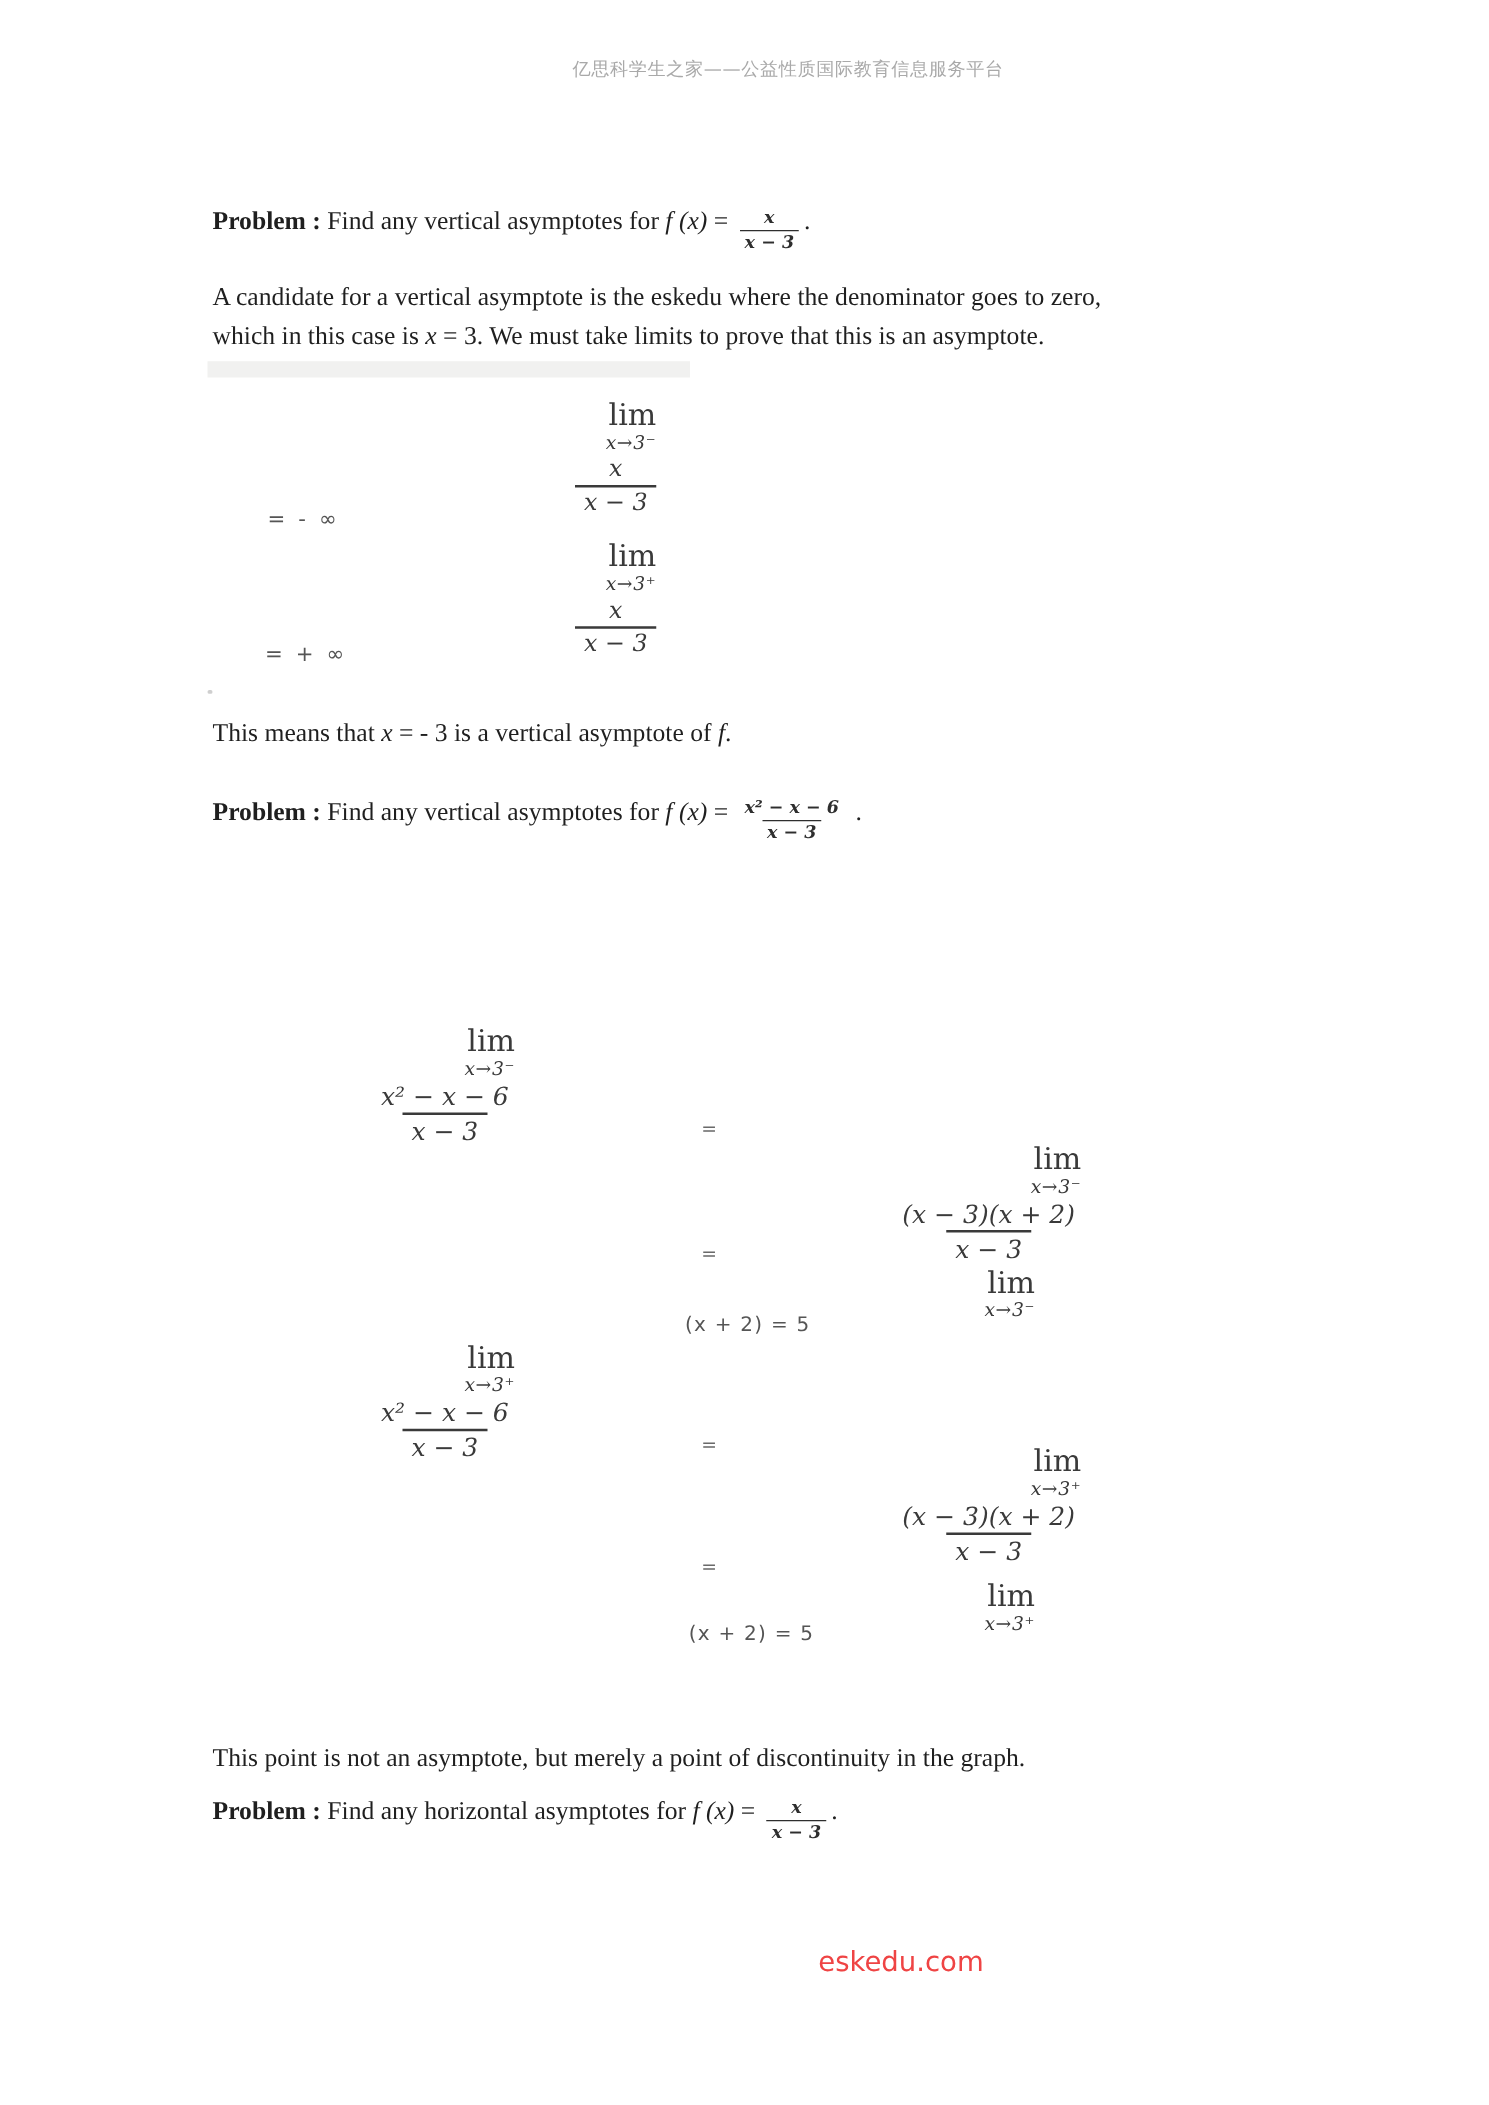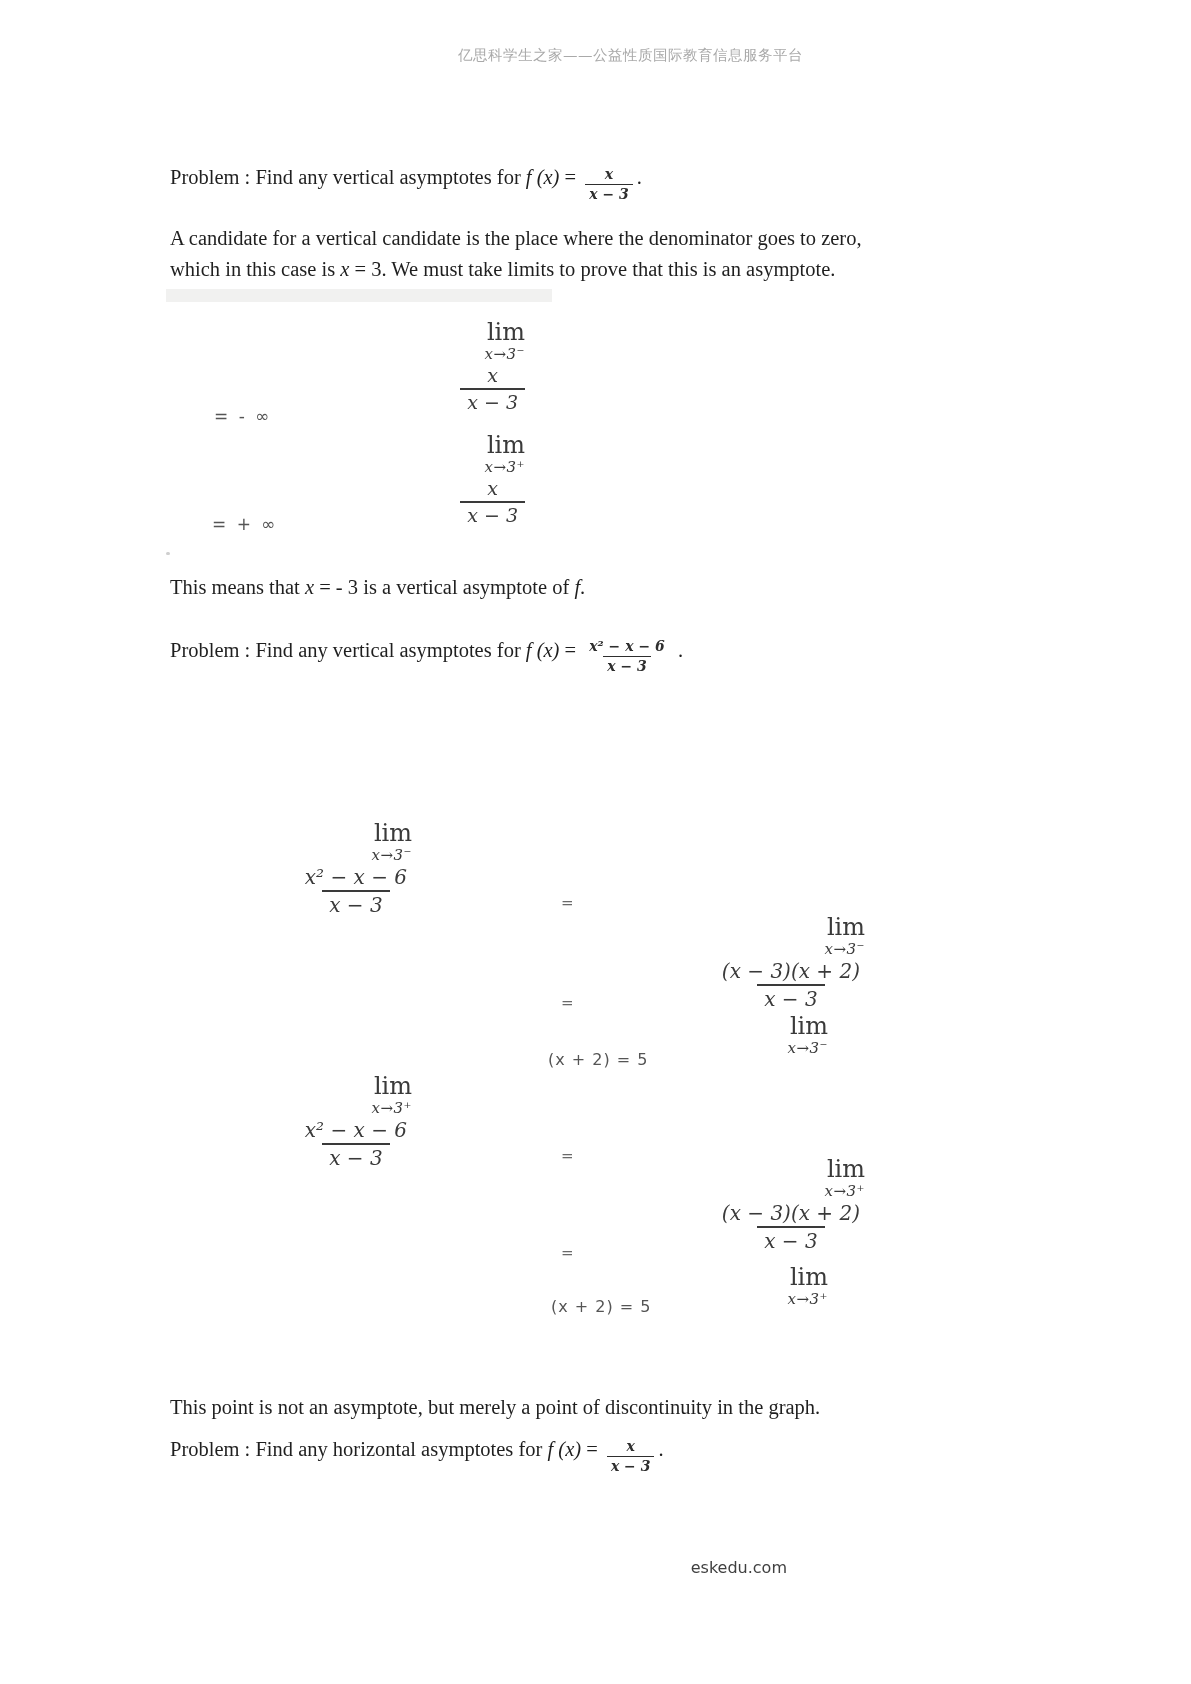--- a/index.html
+++ b/index.html
@@ -7,25 +7,25 @@
     position:relative; width:1003px; height:1684px; background:#ffffff;
     font-family:"Liberation Serif", serif; color:#1f1f1f; overflow:hidden;
   }
   
   .hdr {
     position:absolute; top:46px; right:200px;
     font-family:"DejaVu Sans", sans-serif; font-size:14.5px; color:#a9a9a9; letter-spacing:.5px;
   }
   .ftr {
     position:absolute; top:1558px; right:216px;
-    font-family:"DejaVu Sans", sans-serif; font-size:16px; color:#404040;
+    font-family:"DejaVu Sans", sans-serif; font-size:22px; color:#ef4444;
   }
   
   .line { position:absolute; left:170px; font-size:20.5px; white-space:nowrap; }
-  .bold { font-weight:normal; }
+  .bold { font-weight:bold; }
   .it { font-style:italic; }
   .para-l2 { display:block; margin-top:8px; }
   .band { position:absolute; left:166px; top:289px; width:386px; height:13px; background:#f1f1f0; }
   .stray { position:absolute; left:166px; top:552px; width:4px; height:3px; background:#cfcfcf; border-radius:2px; }
   
   .ifrac {
     display:inline-flex; flex-direction:column; align-items:center;
     font-family:"DejaVu Serif", serif; font-style:italic; font-weight:bold;
     font-size:14px; line-height:1.18; color:#2e2e2e; vertical-align:5px; margin:0 4px;
   }
@@ -65,21 +65,21 @@
   <div class="hdr">亿思科学生之家——公益性质国际教育信息服务平台</div>
 
   <div class="line" style="top:166px;">
     <span class="bold">Problem :</span><span> Find any vertical asymptotes for </span><span class="it">f (x)</span><span> = </span><span class="ifrac">
         <span class="fnum">x</span>
         <span class="fden">x − 3</span>
       </span><span>.</span>
   </div>
 
   <div class="line" style="top:227px;">
-    <span>A candidate for a vertical candidate is the place where the denominator goes to zero,</span>
+    <span>A candidate for a vertical asymptote is the eskedu where the denominator goes to zero,</span>
     <span class="para-l2"><span>which in this case is </span><span class="it">x</span><span> = 3. We must take limits to prove that this is an asymptote.</span></span>
   </div>
   <div class="band"></div>
 
   <div class="mstack small-frac" style="left:405px; top:320px; width:120px;">
     <span class="lim">lim</span>
     <span class="limsub">x→3⁻</span>
     <span class="bfrac">
       <span class="bnum">x</span>
       <span class="bden">x − 3</span>

